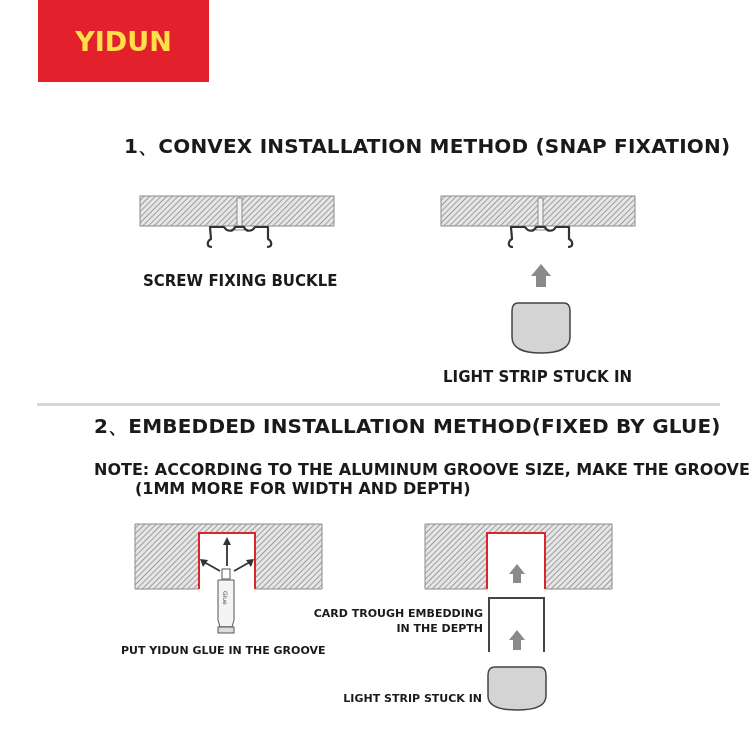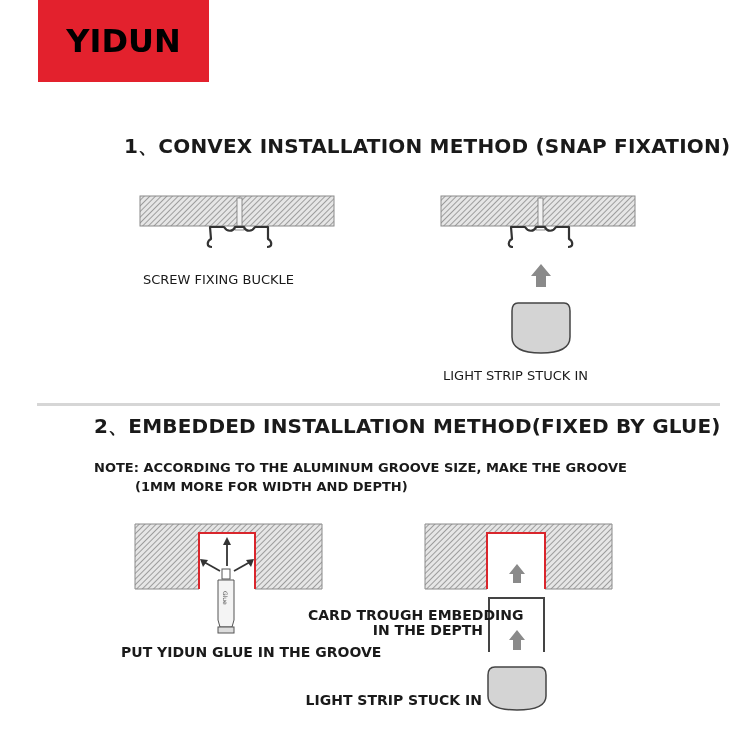--- a/index.html
+++ b/index.html
@@ -1,26 +1,26 @@
 <!DOCTYPE html>
 <html><head>
 <meta charset="utf-8">
 <style>
   html, body { margin:0; padding:0; background:#ffffff; }
   body { width:750px; height:750px; position:relative; overflow:hidden;
          font-family:"DejaVu Sans", "Liberation Sans", sans-serif; color:#1a1a1a; }
   .abs { position:absolute; }
   .logo { left:38px; top:0; width:171px; height:82px; background:#e3212d;
           display:flex; align-items:center; justify-content:center; }
-  .logo span { color:#000000; font-family:"DejaVu Sans", sans-serif; font-weight:bold;
-               font-size:32px; letter-spacing:0px; }
+  .logo span { color:#fde047; font-family:"DejaVu Sans", sans-serif; font-weight:bold;
+               font-size:27px; letter-spacing:0px; }
   .heading { font-weight:bold; font-size:20px; letter-spacing:0.2px; white-space:nowrap; }
-  .label { font-weight:normal; font-size:13px; white-space:nowrap; }
-  .small-label { font-weight:bold; font-size:14px; white-space:nowrap; }
-  .note { font-weight:bold; font-size:13px; white-space:nowrap; }
+  .label { font-weight:bold; font-size:15px; white-space:nowrap; }
+  .small-label { font-weight:bold; font-size:11px; white-space:nowrap; }
+  .note { font-weight:bold; font-size:16px; white-space:nowrap; }
   .divider { left:37px; top:403px; width:683px; height:3px; background:#d6d6d6; }
   svg { position:absolute; overflow:visible; }
 </style>
 </head>
 <body>
 
 <svg width="0" height="0" style="position:absolute">
   <defs>
     <pattern id="hatch" patternUnits="userSpaceOnUse" width="4" height="4" patternTransform="rotate(45)">
       <rect width="4" height="4" fill="#e6e6e6"></rect>

